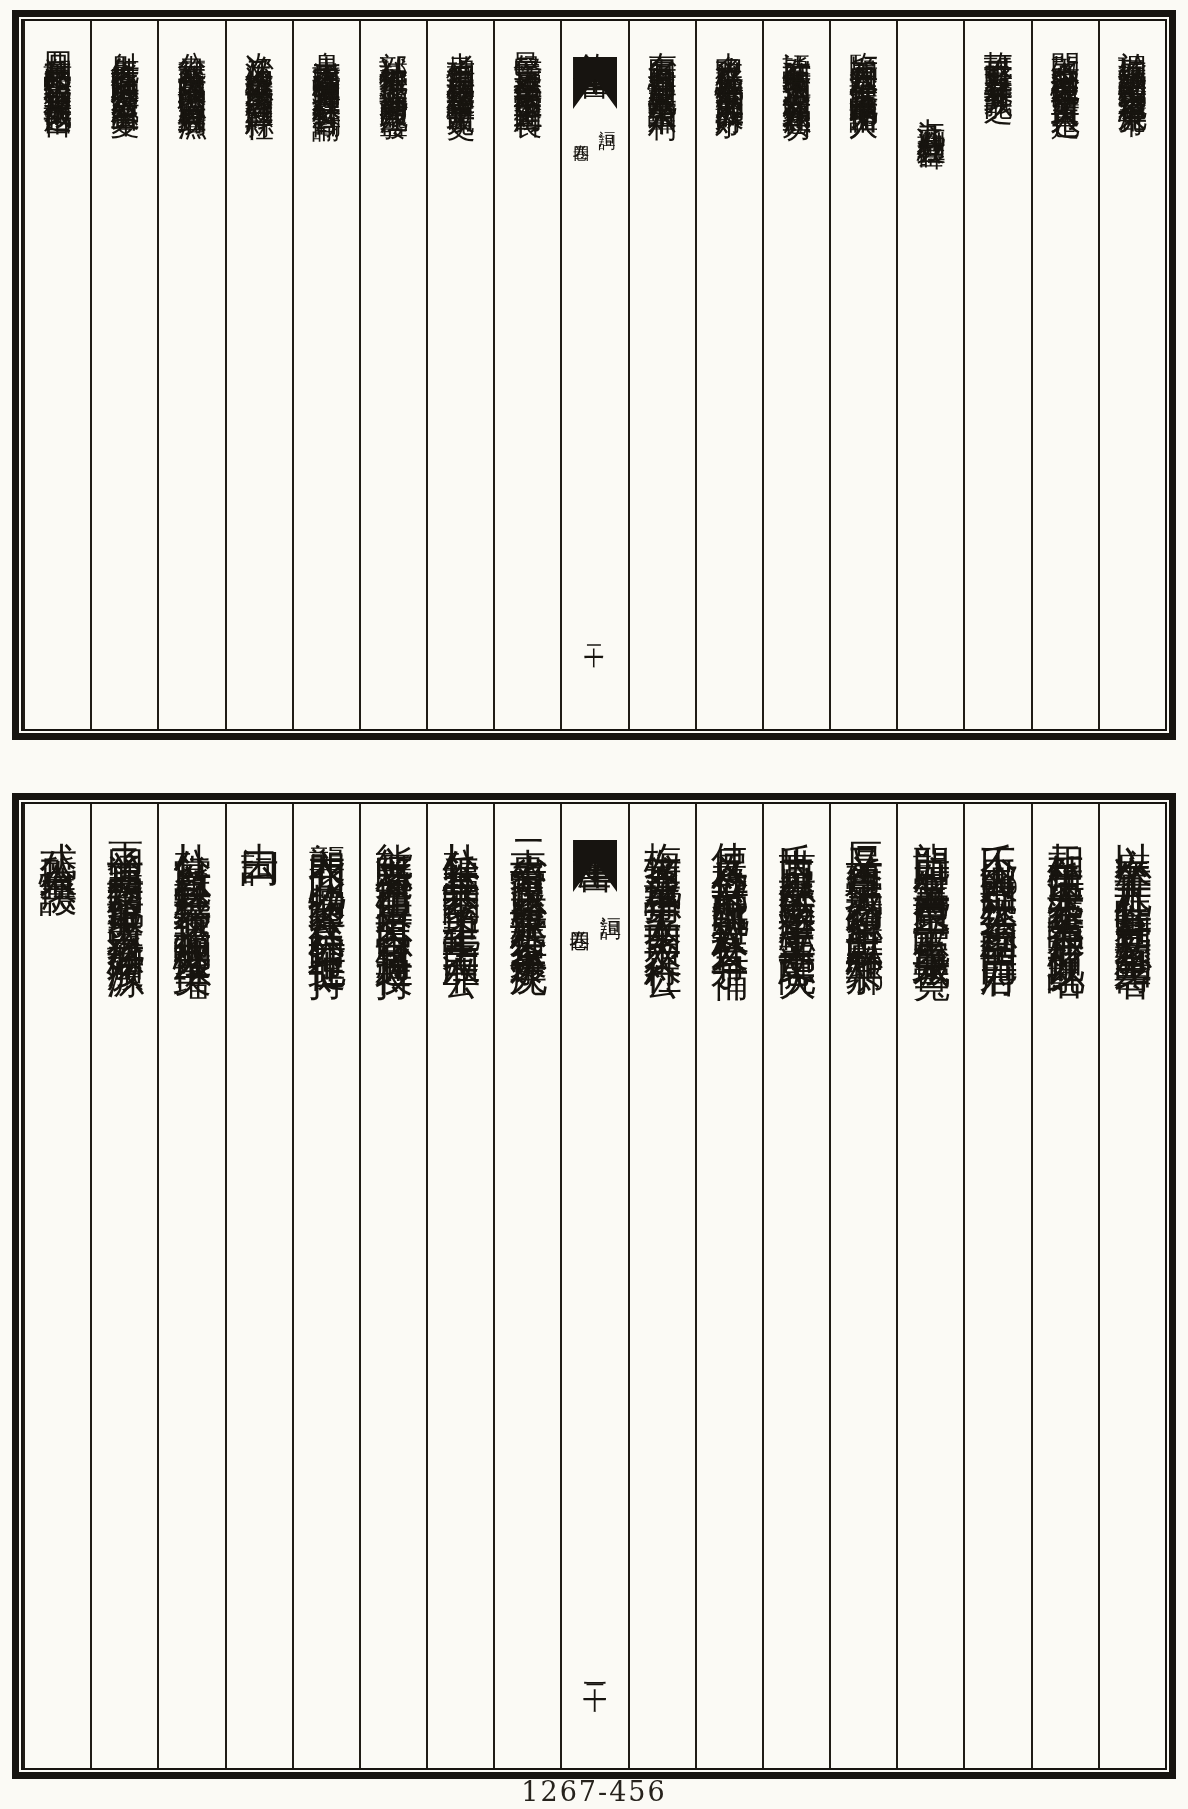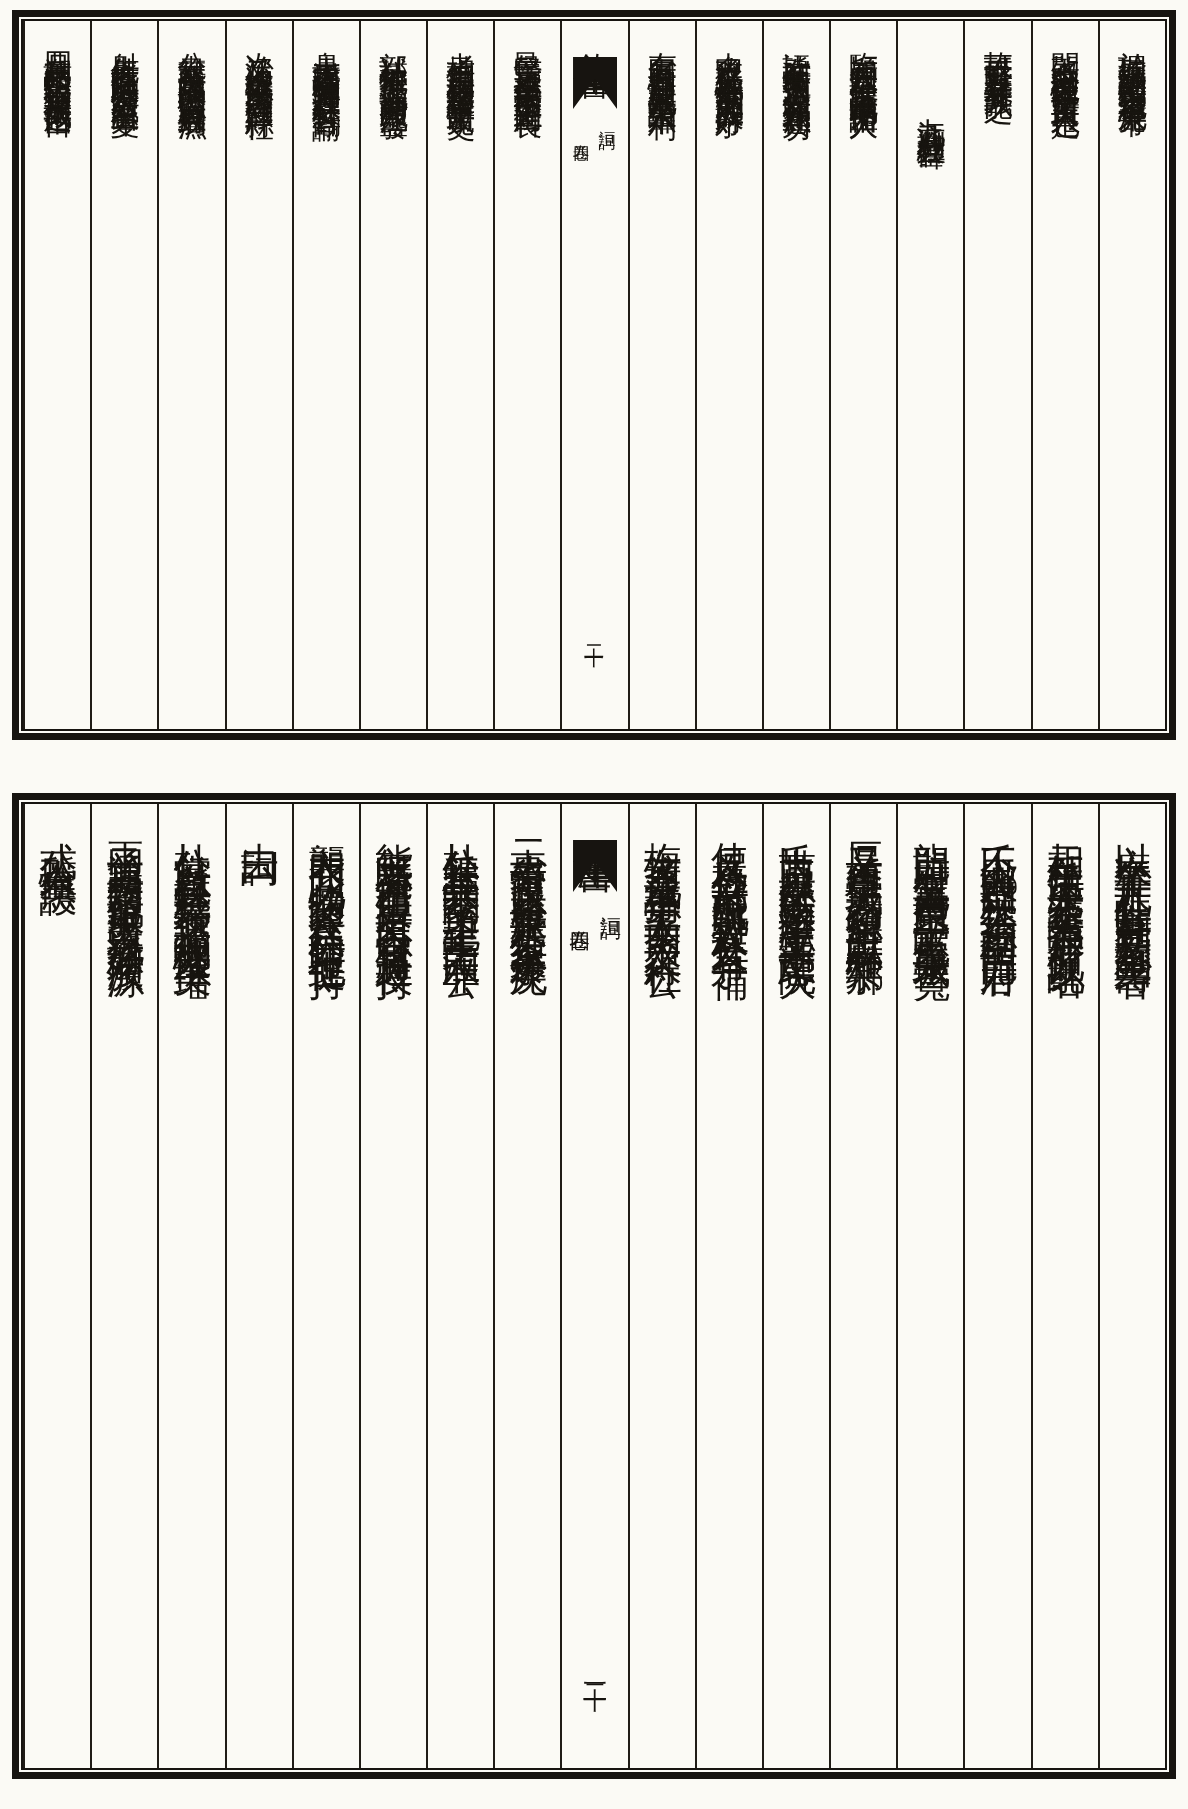--- a/index.html
+++ b/index.html
@@ -174,13 +174,14 @@
           <div class="col text-col">能無隱者又何稽而責得乎有民以貟官租將通夜持</div>
           <div class="col text-col">襲衣叩門曰此公物還公即長往矣杜公曰非也促持</div>
           <div class="col text-col">去詞曰</div>
           <div class="col text-col">杜公嘗以質題軒載稽若行非謟論焰叙弗燬惟美璠</div>
           <div class="col text-col">兩子通籍長安門銀章錦服出入尊流者悠如浚厥源</div>
           <div class="col text-col">式公質人慎無諼</div>
         </div>
     </div>
   </div>
 
+  <div class="footer">1267-456</div>
 </div>
 
 </body></html>

